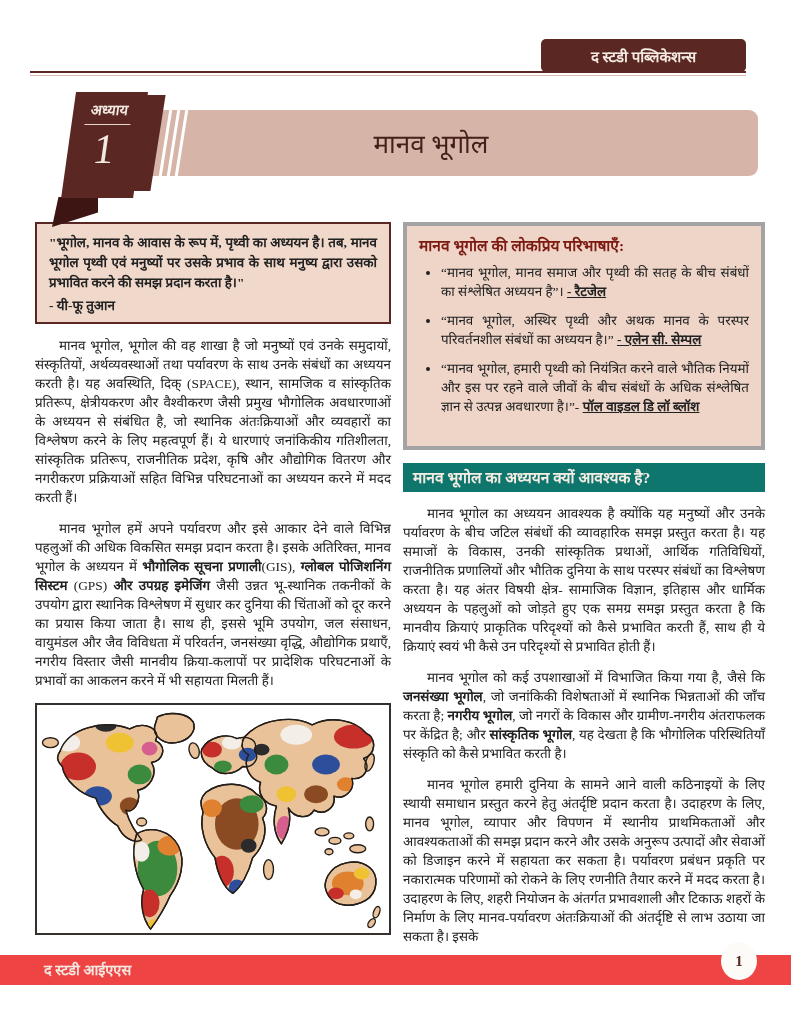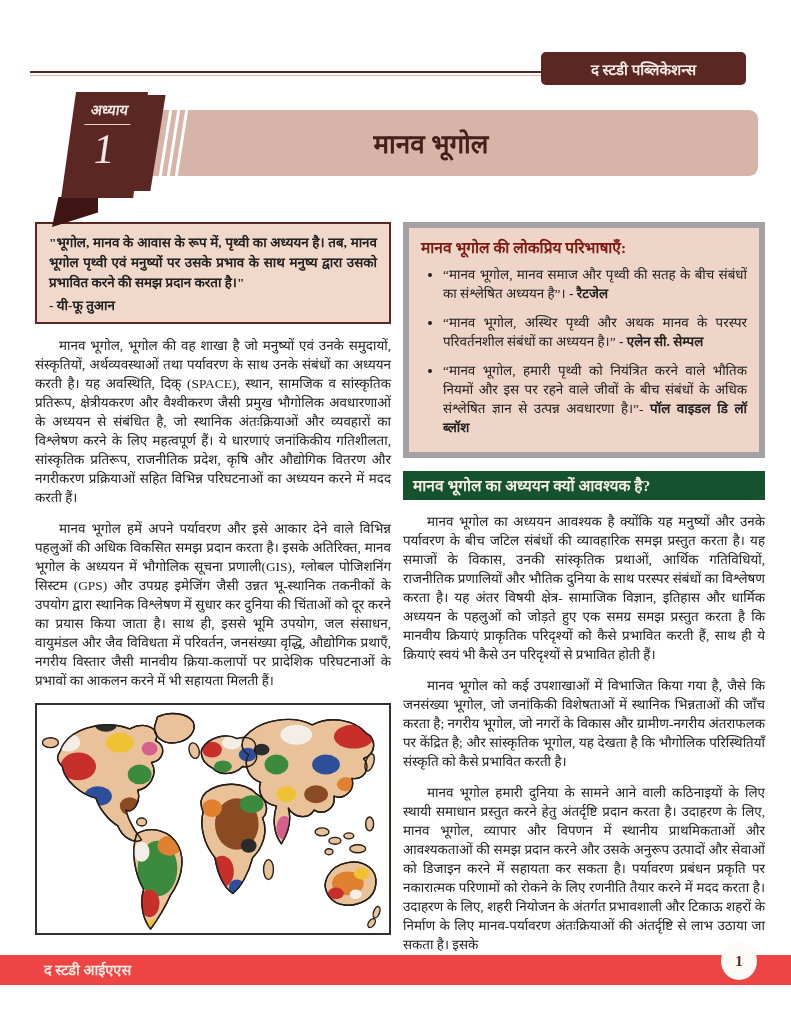--- a/index.html
+++ b/index.html
@@ -2,64 +2,64 @@
 <html lang="hi"><head>
 <meta charset="utf-8">
 <style>
   html,body{margin:0;padding:0;background:#ffffff;}
   .page{position:relative;width:791px;height:1024px;background:#ffffff;overflow:hidden;
         font-family:"Liberation Serif","DejaVu Serif",serif;color:#222222;}
 
   
   .pub-badge{position:absolute;left:541px;top:39px;width:205px;height:33px;background:#5a2723;
              border-radius:5px;color:#f5ebe3;font-weight:bold;font-size:15px;
-             display:flex;align-items:center;justify-content:center;z-index:3;margin-top:13px;}
+             display:flex;align-items:center;justify-content:center;z-index:3;}
   .top-rule{position:absolute;left:30px;top:71px;width:716px;height:2px;background:#5a2723;}
   .top-rule::after{content:"";position:absolute;left:0;right:0;top:4px;height:1px;background:#d9b7aa;}
 
   
   .band{position:absolute;left:104px;top:110px;width:654px;height:66px;background:#d7b4a8;
         border-radius:0 9px 9px 0;z-index:1;}
   .band-title{position:absolute;inset:0;display:flex;align-items:center;justify-content:center;
-              font-size:26px;font-weight:bold;color:#45201b;}
+              font-size:26px;font-weight:normal;color:#45201b;}
   .wedge{position:absolute;left:134px;top:95px;width:24px;height:96px;background:#5a2723;
          transform:skewX(-9deg);z-index:2;}
   .stripe{position:absolute;top:96px;width:3px;height:94px;background:#ffffff;
           transform:skewX(-9deg);z-index:3;}
   .stripe.s1{left:164px}.stripe.s2{left:172px}.stripe.s3{left:180px}
   .tab{position:absolute;left:76px;top:92px;width:72px;height:106px;background:#5a2723;
        transform:skewX(-8deg);transform-origin:50% 0;z-index:4;text-align:center;}
   .tab-label{color:#f2e8e0;font-weight:bold;font-size:14.5px;padding-top:7px;}
   .tab-sep{width:46px;height:1px;background:#e6d6cd;margin:5px auto 0;}
   .tab-num{color:#f2e8e0;font-size:42px;line-height:46px;margin-top:1px;}
   .fold{position:absolute;left:52px;top:197px;width:46px;height:30px;background:#3d1512;
         clip-path:polygon(14% 0,100% 0,100% 52%,0 100%);z-index:2;}
 
   
   .col{position:absolute;top:222px;font-size:13.4px;line-height:19px;text-align:justify;}
   .col.left{left:35px;width:356px;}
   .col.right{left:403px;width:362px;}
   .para{margin:12px 0 11px;text-indent:24px;}
-  b{font-weight:normal;}
+  b{font-weight:bold;}
 
   .quote-box{border:2px solid #5a2723;background:#f0d8cb;padding:9px 12px 6px;
              margin-bottom:12px;font-weight:bold;line-height:20px;}
   .quote-text{margin:0;text-align:justify;}
   .quote-author{text-align:left;margin-top:3px;}
 
   .map-frame{margin-top:13px;border:2px solid #35302b;height:228px;background:#ffffff;}
   .map-frame svg{display:block;}
 
-  .def-box{border:6px solid #a3a3a3;background:#eed5c8;padding:10px 12px 5px;margin-bottom:13px;}
+  .def-box{border:4px solid #a3a3a3;background:#eed5c8;padding:10px 12px 20px;margin-bottom:13px;}
   .def-title{color:#7d1a12;font-weight:bold;font-size:15.5px;margin-bottom:8px;}
   .def-list{margin:0;padding-left:22px;}
   .def-list li{margin-bottom:10px;}
-  .author{font-weight:bold;}
-
-  .section-bar{background:#14532d;color:#f5ece4;font-weight:bold;font-size:15.5px;
+  .author{font-weight:bold;text-decoration:underline;}
+
+  .section-bar{background:#0f766e;color:#f5ece4;font-weight:bold;font-size:15.5px;
                padding:5px 10px;margin-bottom:12px;}
 
   
   .footer{position:absolute;left:0;top:955px;width:791px;height:30px;background:#ef4444;}
   .footer-brand{position:absolute;left:44px;top:0;line-height:30px;color:#f2e9e1;
                 font-weight:bold;font-size:14.5px;}
   .page-circle{position:absolute;right:34px;top:-13px;width:36px;height:38px;background:#fdfbf7;
                border-radius:50%;display:flex;align-items:center;justify-content:center;
                color:#5a2723;font-weight:bold;font-size:15px;}
 </style>

